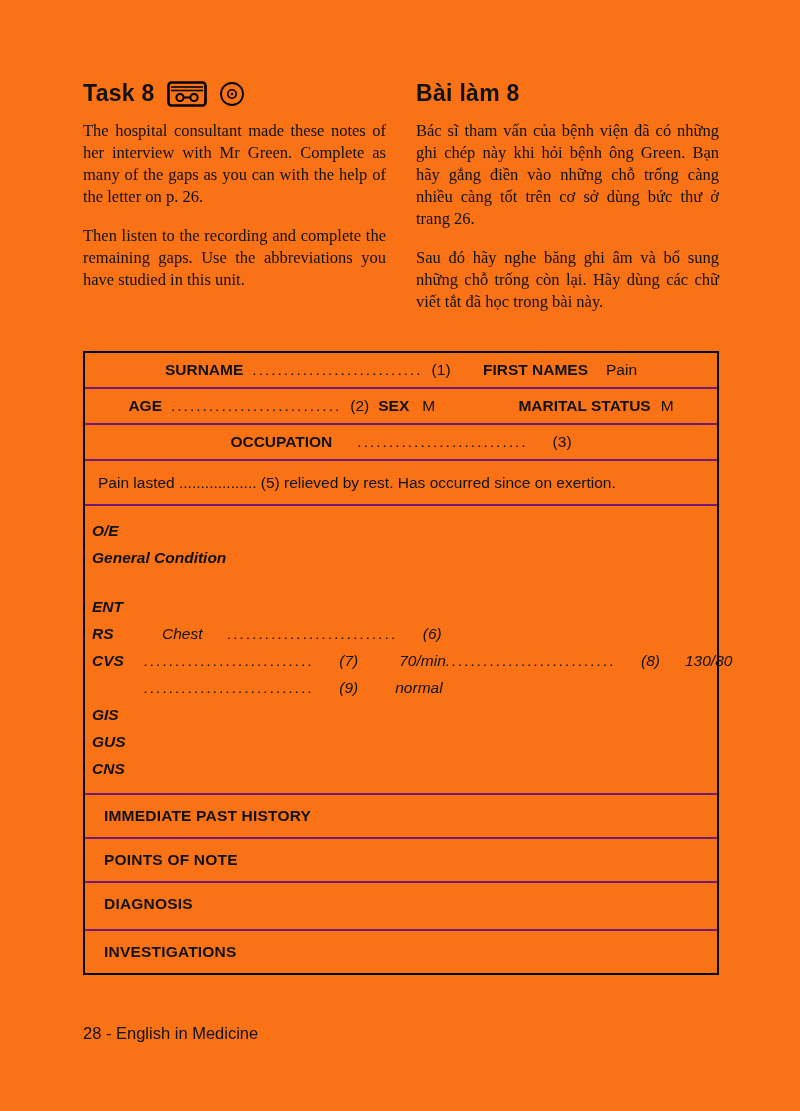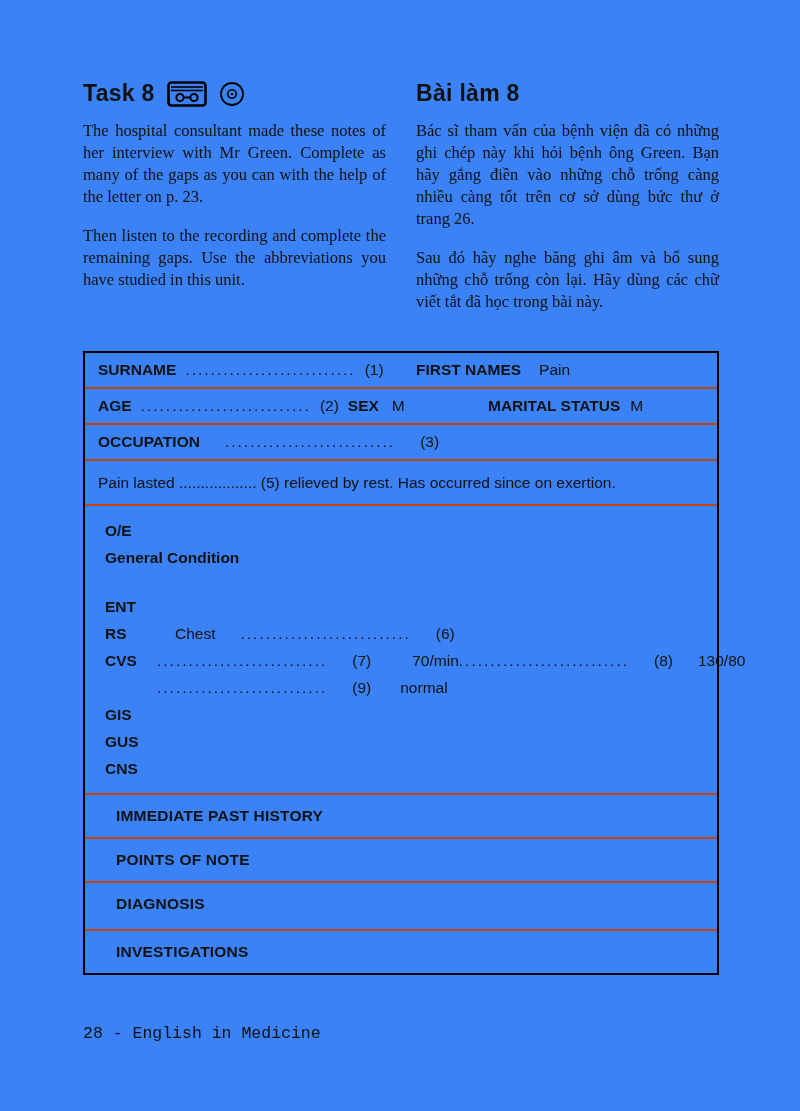--- a/index.html
+++ b/index.html
@@ -1,20 +1,20 @@
 <!DOCTYPE html>
 <html><head>
 <meta charset="utf-8">
 <style>
   html,body { margin:0; padding:0; background:#e8e8e8; }
   .page {
     position:relative;
     width:800px; height:1111px;
     margin:0 auto;
-    background:#3b82f6;
+    background:#f97316;
     color:#111;
     overflow:hidden;
   }
   .content { position:absolute; left:83px; top:80px; width:636px; }
 
   
   .intro { display:grid; grid-template-columns:1fr 1fr; column-gap:30px; }
   .title-row { display:flex; align-items:center; gap:12px; margin:0 0 13px 0; }
   .col-title {
     font-family:"Liberation Sans", sans-serif;
@@ -33,37 +33,38 @@
     margin-top:21px;
     border:2.5px solid #000;
     font-family:"Liberation Sans", sans-serif;
     font-size:15.5px;
   }
   .form b, .blbl { font-weight:bold; }
   .dots { letter-spacing:2px; white-space:nowrap; }
   .form-row {
     display:flex; align-items:baseline;
     padding:8px 13px;
-  }
-  .form-row + .form-row, .section { border-top:2px solid #c2410c; }
+    justify-content:center;
+  }
+  .form-row + .form-row, .section { border-top:2px solid #701a75; }
   .half  { flex:0 0 318px; display:flex; align-items:baseline; gap:9px; }
   .grp   { display:flex; align-items:baseline; gap:25px; }
   .section { padding:9px 13px; }
   .pc-line { line-height:25px; }
-  .oe { padding:11px 20px; }
+  .oe { padding:11px 7px;font-style:italic; }
   .oe-line { display:flex; align-items:baseline; line-height:27px; }
   .lbl { flex:0 0 52px; font-weight:bold; }
   .oe-gap { height:22px; }
-  .hdr-section { padding:12px 31px; font-weight:bold; letter-spacing:0.2px; }
+  .hdr-section { padding:12px 19px; font-weight:bold; letter-spacing:0.2px; }
   .hdr-section.last { padding-bottom:16px; }
   .spacer-flex { flex:1 1 auto; }
 
   .footer {
     position:absolute; left:83px; top:1024px;
-    font-family:Liberation Mono, monospace;
+    font-family:Liberation Sans, sans-serif;
     font-size:16.5px;
   }
 </style>
 </head>
 <body>
 
 <div class="page">
   <div class="content">
 
     <div class="intro">
@@ -81,21 +82,21 @@
             </svg>
           </span>
           <span class="icon">
             <svg width="26" height="26" viewBox="0 0 26 26">
               <circle cx="13" cy="13" r="11" fill="none" stroke="#000" stroke-width="1.8"></circle>
               <circle cx="13" cy="13" r="4.2" fill="none" stroke="#000" stroke-width="1.6"></circle>
               <circle cx="13" cy="13" r="1.2" fill="#000"></circle>
             </svg>
           </span>
         </div>
-        <p>The hospital consultant made these notes of her interview with Mr Green. Complete as many of the gaps as you can with the help of the letter on p. 23.</p>
+        <p>The hospital consultant made these notes of her interview with Mr Green. Complete as many of the gaps as you can with the help of the letter on p. 26.</p>
         <p>Then listen to the recording and complete the remaining gaps. Use the abbreviations you have studied in this unit.</p>
       </div>
 
       <div class="col">
         <div class="title-row">
           <span class="col-title">Bài làm 8</span>
         </div>
         <p>Bác sĩ tham vấn của bệnh viện đã có những ghi chép này khi hỏi bệnh ông Green. Bạn hãy gắng điền vào những chỗ trống càng nhiều càng tốt trên cơ sở dùng bức thư ở trang 26.</p>
         <p>Sau đó hãy nghe băng ghi âm và bổ sung những chỗ trống còn lại. Hãy dùng các chữ viết tắt đã học trong bài này.</p>
       </div>
@@ -169,21 +170,21 @@
             <span>(8)</span>
             <span>130/80</span>
           </span>
         </div>
 
         <div class="oe-line">
           <span class="lbl"></span>
           <span class="grp">
             <span class="dots">...........................</span>
             <span>(9)</span>
-            <span style="margin-left:4px;text-align:right;">normal</span>
+            <span style="margin-left:12px;text-align:right;">normal</span>
           </span>
         </div>
 
         <div class="oe-line blbl">GIS</div>
         <div class="oe-line blbl">GUS</div>
         <div class="oe-line blbl">CNS</div>
       </div>
 
       <div class="section hdr-section">IMMEDIATE PAST HISTORY</div>
       <div class="section hdr-section">POINTS OF NOTE</div>

